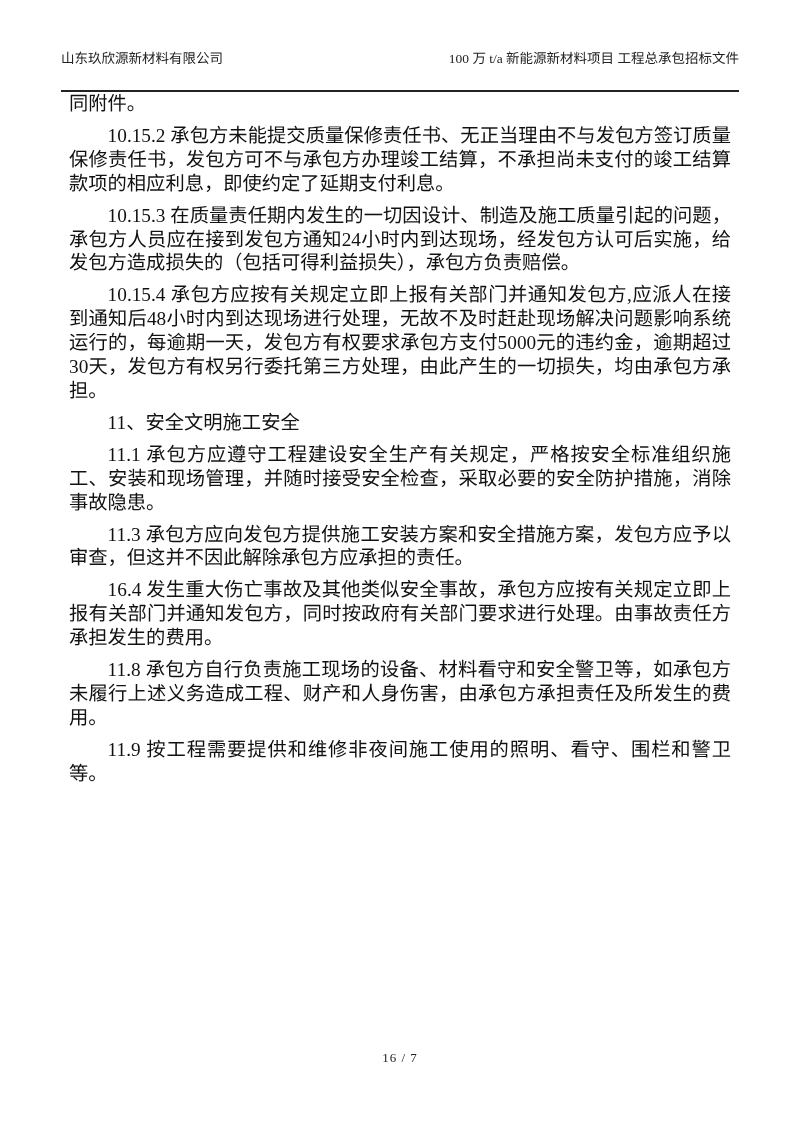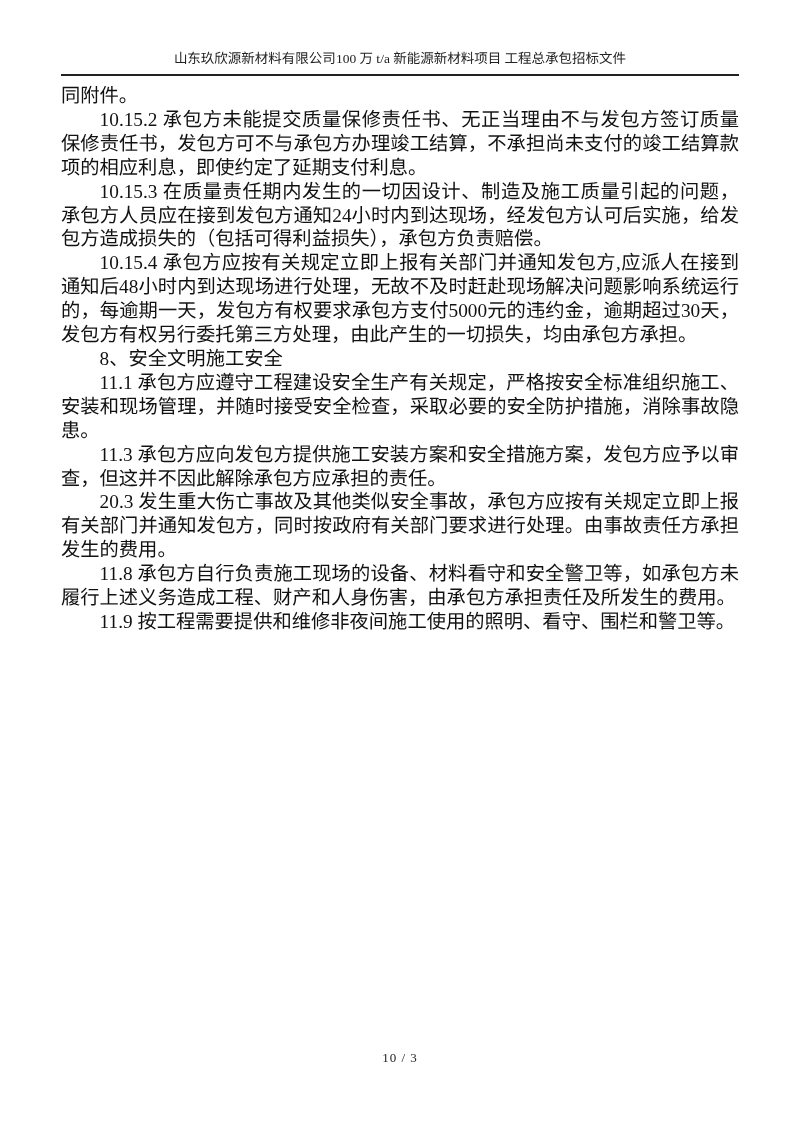--- a/index.html
+++ b/index.html
@@ -15,41 +15,41 @@
     font-family: "Liberation Serif", "DejaVu Serif", serif;
     color: #1a1a1a;
     overflow: hidden;
   }
   .header {
     position: absolute;
     top: 50px;
     left: 61px;
     width: 678px;
     display: flex;
-    justify-content: center;
+    justify-content: space-between;
     align-items: flex-end;
     font-size: 13.5px;
     line-height: 18px;
-    padding-bottom: 6px;
+    padding-bottom: 22px;
     border-bottom: 2px solid #222222;
     color: #222222;
     white-space: nowrap;
   }
   .body-text {
     position: absolute;
     top: 84px;
     left: 61px;
     width: 678px;
     font-size: 19.3px;
     line-height: 23.9px;
     text-align: justify;
     color: #111111;
   }
   .body-text p {
-    margin: 0;
+    margin: 8px;
     padding: 0;
     text-indent: 2em;
     word-break: break-all;
   }
   .body-text p.no-indent {
     text-indent: 0;
   }
   .footer {
     position: absolute;
     top: 1050px;
@@ -69,25 +69,25 @@
   <div class="header">
     <span>山东玖欣源新材料有限公司</span>
     <span>100 万 t/a 新能源新材料项目  工程总承包招标文件</span>
   </div>
 
   <div class="body-text">
     <p class="no-indent">同附件。</p>
     <p>10.15.2 承包方未能提交质量保修责任书、无正当理由不与发包方签订质量保修责任书，发包方可不与承包方办理竣工结算，不承担尚未支付的竣工结算款项的相应利息，即使约定了延期支付利息。</p>
     <p>10.15.3 在质量责任期内发生的一切因设计、制造及施工质量引起的问题，承包方人员应在接到发包方通知24小时内到达现场，经发包方认可后实施，给发包方造成损失的（包括可得利益损失），承包方负责赔偿。</p>
     <p>10.15.4 承包方应按有关规定立即上报有关部门并通知发包方,应派人在接到通知后48小时内到达现场进行处理，无故不及时赶赴现场解决问题影响系统运行的，每逾期一天，发包方有权要求承包方支付5000元的违约金，逾期超过30天，发包方有权另行委托第三方处理，由此产生的一切损失，均由承包方承担。</p>
-    <p>8、安全文明施工安全</p>
+    <p>11、安全文明施工安全</p>
     <p>11.1 承包方应遵守工程建设安全生产有关规定，严格按安全标准组织施工、安装和现场管理，并随时接受安全检查，采取必要的安全防护措施，消除事故隐患。</p>
     <p>11.3 承包方应向发包方提供施工安装方案和安全措施方案，发包方应予以审查，但这并不因此解除承包方应承担的责任。</p>
-    <p>20.3 发生重大伤亡事故及其他类似安全事故，承包方应按有关规定立即上报有关部门并通知发包方，同时按政府有关部门要求进行处理。由事故责任方承担发生的费用。</p>
+    <p>16.4 发生重大伤亡事故及其他类似安全事故，承包方应按有关规定立即上报有关部门并通知发包方，同时按政府有关部门要求进行处理。由事故责任方承担发生的费用。</p>
     <p>11.8 承包方自行负责施工现场的设备、材料看守和安全警卫等，如承包方未履行上述义务造成工程、财产和人身伤害，由承包方承担责任及所发生的费用。</p>
     <p>11.9 按工程需要提供和维修非夜间施工使用的照明、看守、围栏和警卫等。</p>
   </div>
 
   <div class="footer">
-    <span>10 / 3</span>
+    <span>16 / 7</span>
   </div>
 
 </div>
 
 </body></html>

